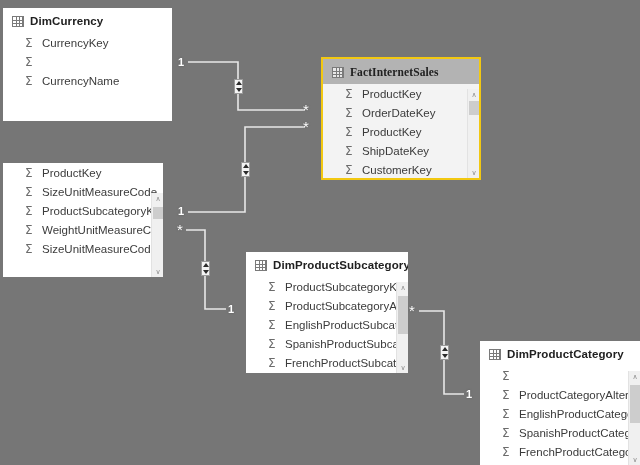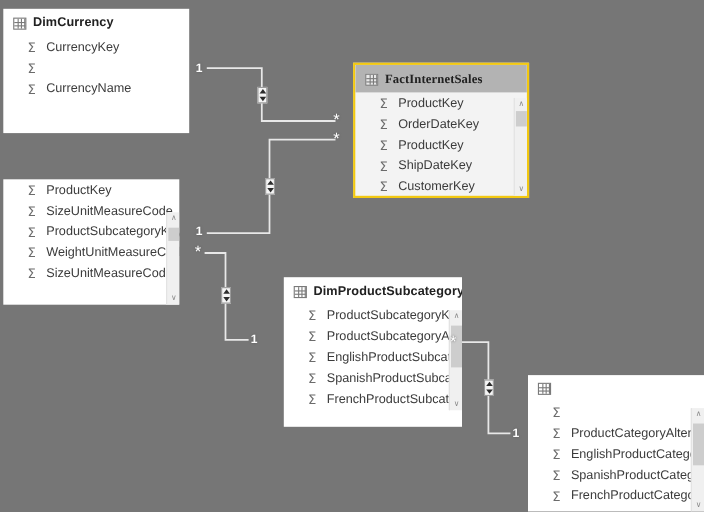--- a/index.html
+++ b/index.html
@@ -249,21 +249,21 @@
             <span class="sigma">Σ</span>
             <span class="fname">SizeUnitMeasureCode</span>
           </div>
         </div>
         <div class="sbar" style="top: 30px; height: 84px;">
           <div class="arw up">∧</div>
           <div class="thumb" style="top: 14px; height: 12px;"></div>
           <div class="arw dn">∨</div>
         </div>
       </div>
-      <div class="tbl" style="left: 258px; top: 252px; width: 162px; height: 136px;">
+      <div class="tbl" style="left: 246px; top: 252px; width: 162px; height: 121px;">
         <div class="tbl-head">
           <span class="grid-icon"></span>
           <span class="tbl-title">DimProductSubcategory</span>
         </div>
         <div class="field-list">
           <div class="field">
             <span class="sigma">Σ</span>
             <span class="fname">ProductSubcategoryKey</span>
           </div>
           <div class="field">
@@ -285,20 +285,21 @@
         </div>
         <div class="sbar" style="top: 30px; height: 91px;">
           <div class="arw up">∧</div>
           <div class="thumb" style="top: 14px; height: 38px;"></div>
           <div class="arw dn">∨</div>
         </div>
       </div>
       <div class="tbl" style="left: 480px; top: 341px; width: 160px; height: 124px;">
         <div class="tbl-head">
           <span class="grid-icon"></span>
+          <span class="tbl-title">DimProductCategory</span>
         </div>
         <div class="field-list">
           <div class="field">
             <span class="sigma">Σ</span>
           </div>
           <div class="field">
             <span class="sigma">Σ</span>
             <span class="fname">ProductCategoryAlternateKey</span>
           </div>
           <div class="field">

